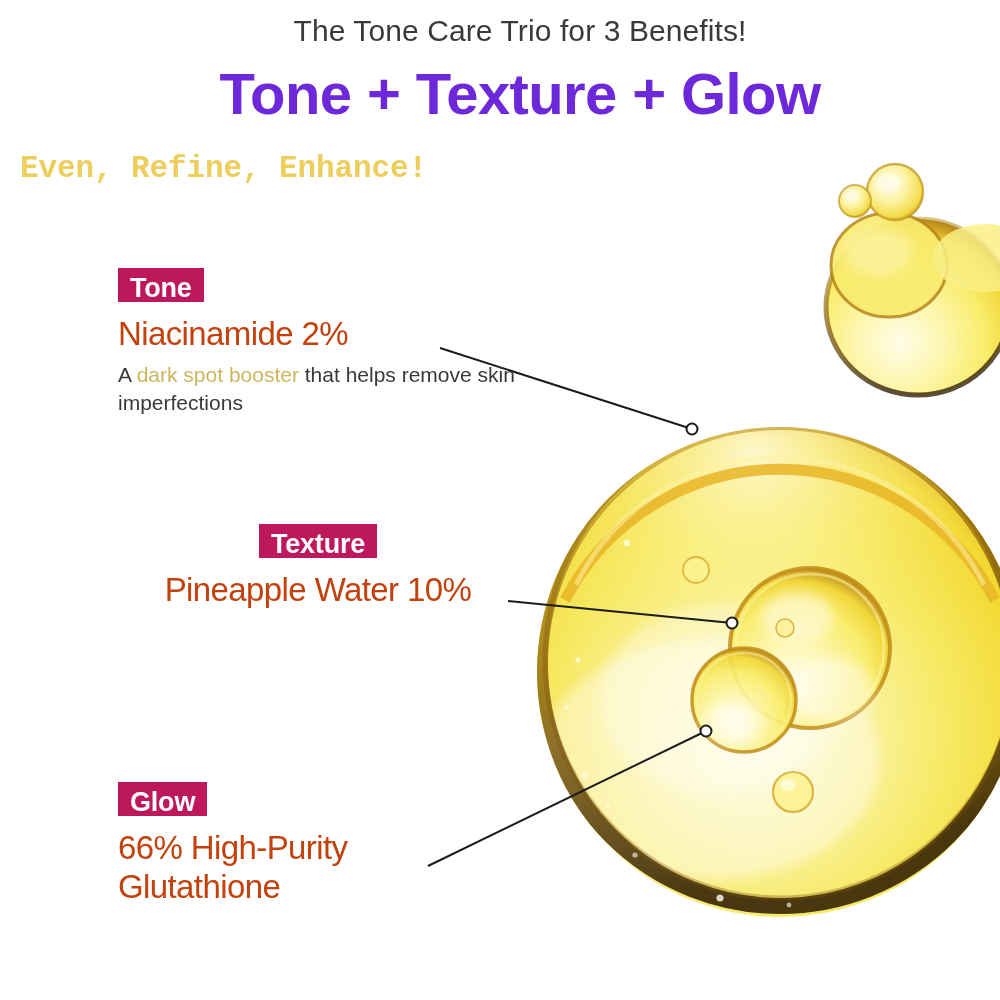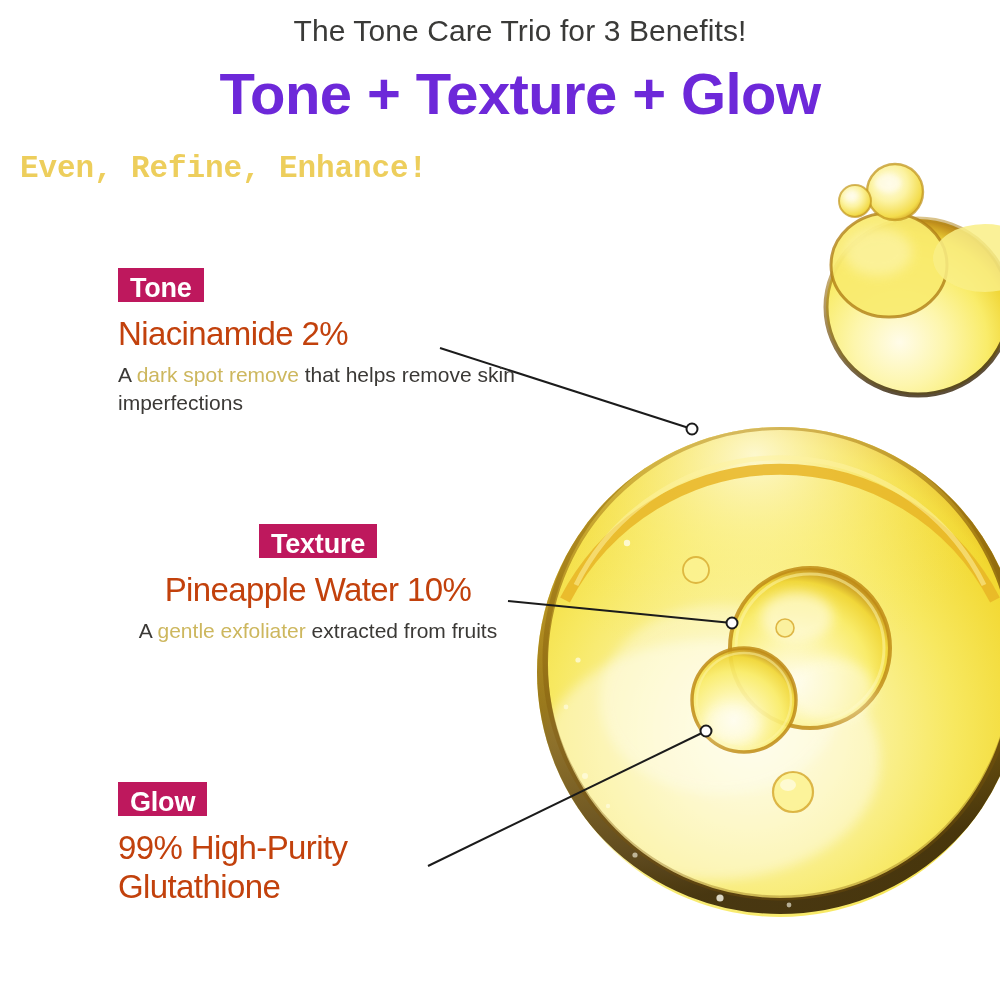--- a/index.html
+++ b/index.html
@@ -220,28 +220,27 @@
     </g>
   </svg>
 
   <div class="eyebrow">The Tone Care Trio for 3 Benefits!</div>
   <div class="headline">Tone + Texture + Glow</div>
   <div class="subhead">Even, Refine, Enhance!</div>
 
   <div class="benefit" id="benefit-0">
     <div class="badge">Tone</div>
     <div class="benefit-title">Niacinamide 2%</div>
-    <div class="benefit-desc"><span>A </span><span class="hl">dark spot remove</span><span> that helps remove skin imperfections</span></div>
+    <div class="benefit-desc"><span>A </span><span class="hl">dark spot booster</span><span> that helps remove skin imperfections</span></div>
   </div>
 
   <div class="benefit" id="benefit-1">
     <div class="badge">Texture</div>
     <div class="benefit-title">Pineapple Water 10%</div>
-    <div class="benefit-desc"><span>A </span><span class="hl">gentle exfoliater</span><span> extracted from fruits</span></div>
   </div>
 
   <div class="benefit" id="benefit-2">
     <div class="badge">Glow</div>
-    <div class="benefit-title">99% High-Purity
+    <div class="benefit-title">66% High-Purity
 Glutathione</div>
   </div>
 
 </div>
 
 </body></html>

